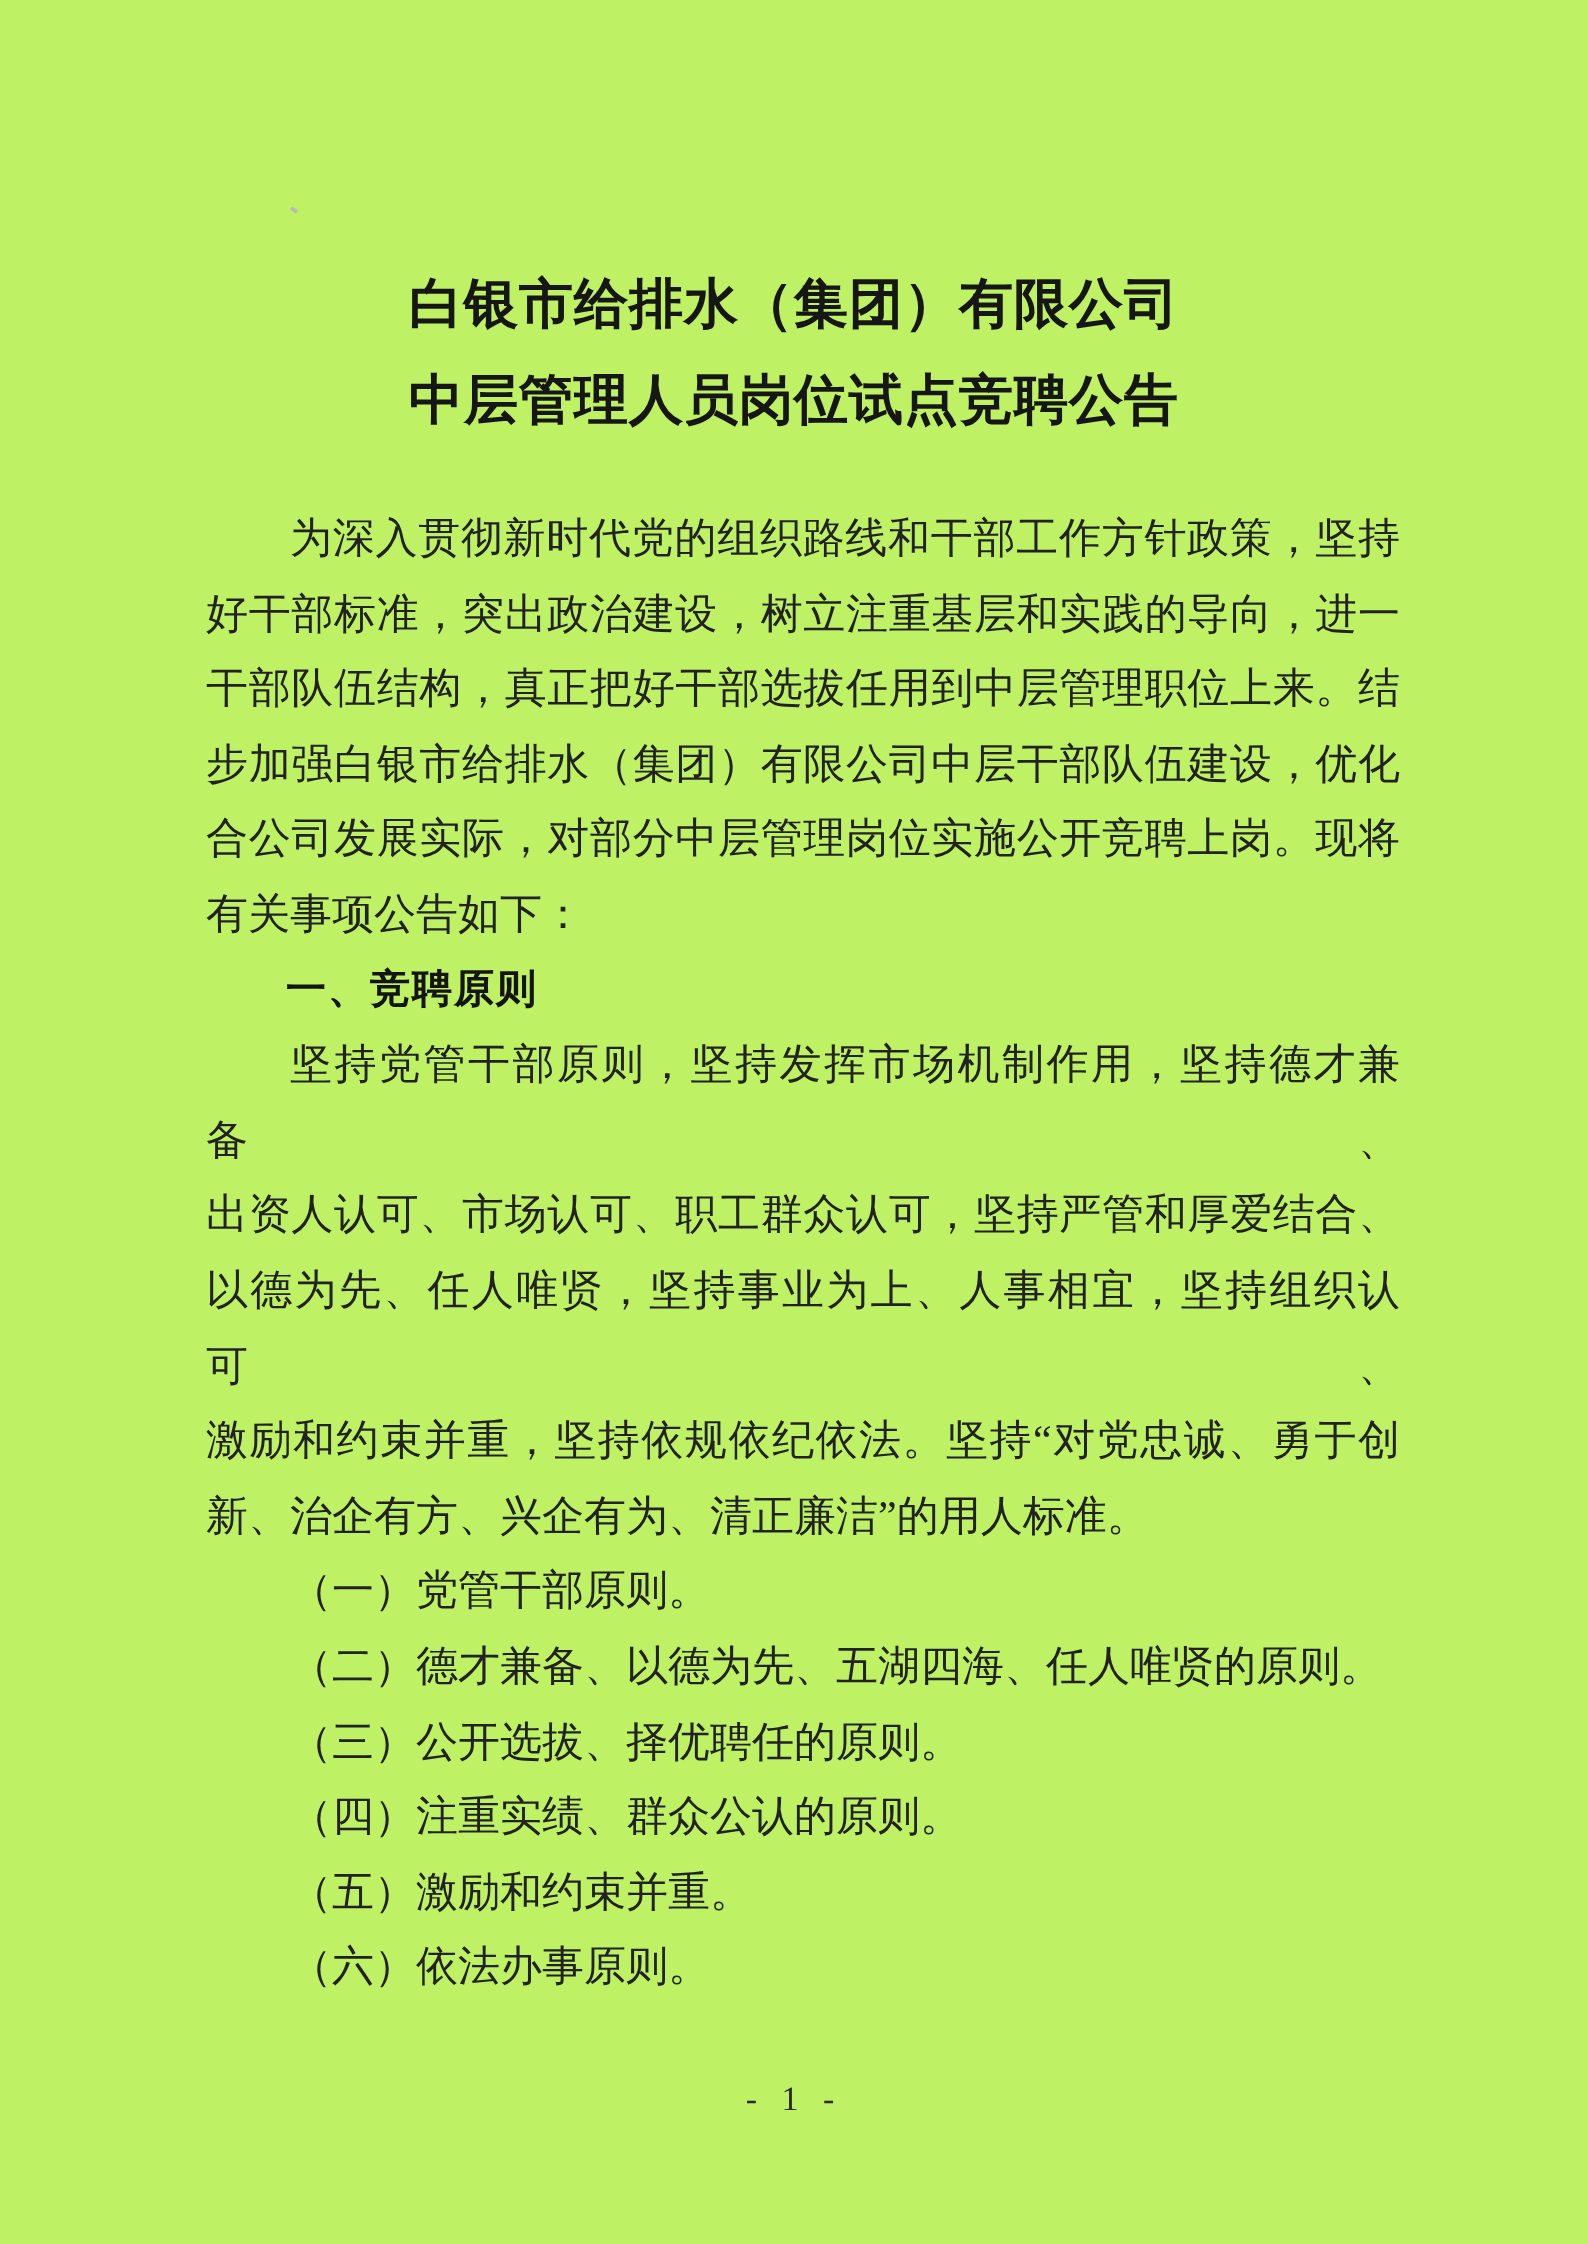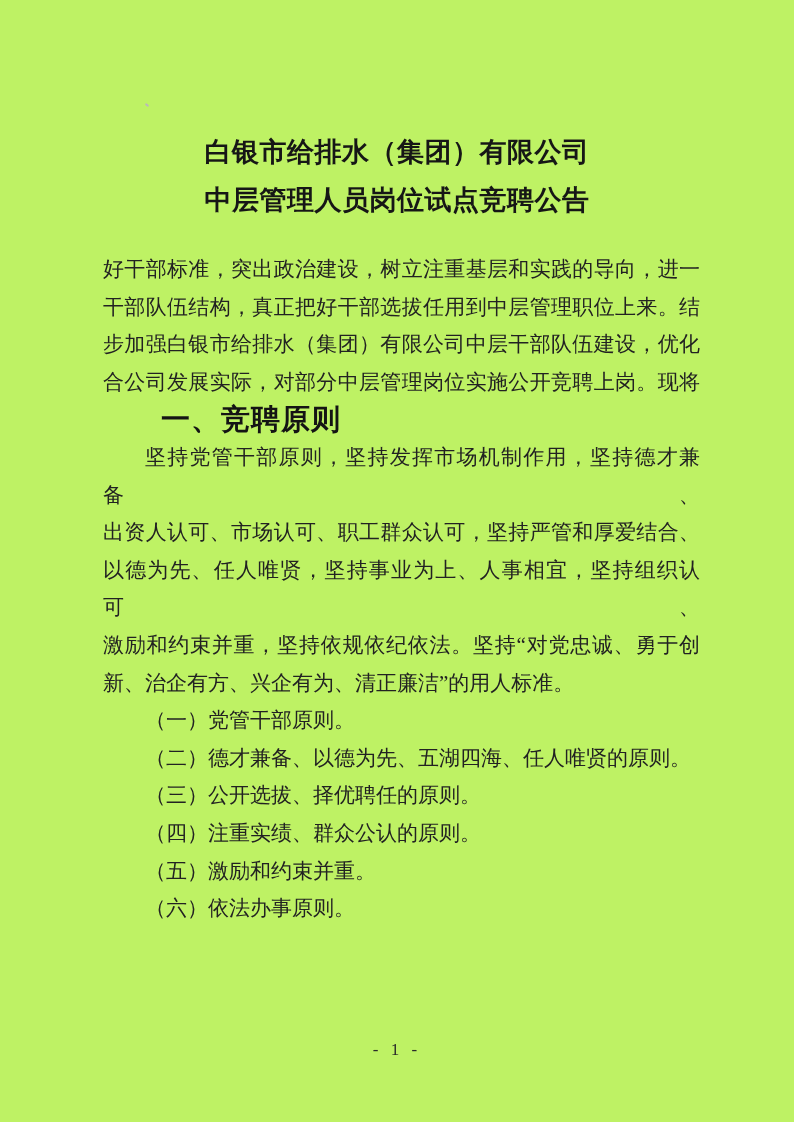--- a/index.html
+++ b/index.html
@@ -47,21 +47,21 @@
   .line.first { text-indent: 2em; }
   .line.lastline { text-align-last: left; }
   .listitem {
     text-align: right;
     text-align-last: left;
     text-indent: 2em;
   }
   .heading {
     font-family: "Liberation Sans", "DejaVu Sans", sans-serif;
     font-weight: bold;
-    font-size: 29px;
+    font-size: 20px;
     line-height: 37.6px;
     text-indent: 2em;
     color: #141414;
     letter-spacing: 1px;
   }
   .footer {
     position: absolute;
     left: 0;
     right: 0;
     bottom: 62px;
@@ -76,24 +76,26 @@
 
 <div class="page">
   <div class="speck"></div>
 
   <h1 class="doc-title">
     <span class="tline">白银市给排水（集团）有限公司</span>
     <span class="tline">中层管理人员岗位试点竞聘公告</span>
   </h1>
 
   <div class="content">
+    <p class="line first">为深入贯彻新时代党的组织路线和干部工作方针政策，坚持</p>
     <p class="line">好干部标准，突出政治建设，树立注重基层和实践的导向，进一</p>
     <p class="line">干部队伍结构，真正把好干部选拔任用到中层管理职位上来。结</p>
     <p class="line">步加强白银市给排水（集团）有限公司中层干部队伍建设，优化</p>
     <p class="line">合公司发展实际，对部分中层管理岗位实施公开竞聘上岗。现将</p>
+    <p class="line lastline">有关事项公告如下：</p>
 
     <h2 class="heading">一、竞聘原则</h2>
 
     <p class="line first">坚持党管干部原则，坚持发挥市场机制作用，坚持德才兼备、</p>
     <p class="line">出资人认可、市场认可、职工群众认可，坚持严管和厚爱结合、</p>
     <p class="line">以德为先、任人唯贤，坚持事业为上、人事相宜，坚持组织认可、</p>
     <p class="line">激励和约束并重，坚持依规依纪依法。坚持“对党忠诚、勇于创</p>
     <p class="line lastline">新、治企有方、兴企有为、清正廉洁”的用人标准。</p>
 
     <p class="listitem">（一）党管干部原则。</p>

